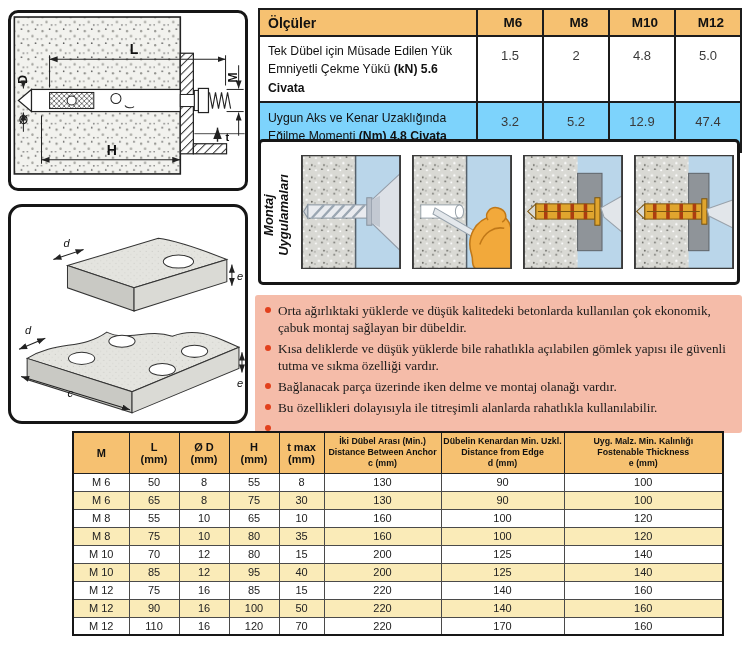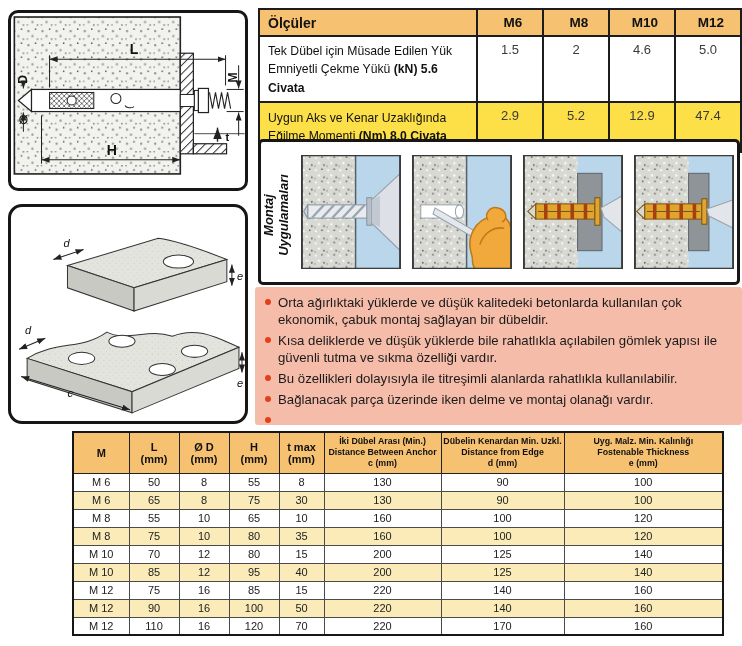--- a/index.html
+++ b/index.html
@@ -12,35 +12,35 @@
   #montaj   { left:258px; top:139px; width:482px; height:146px; border-radius:5px; }
   #drawing1 svg, #drawing2 svg { display:block; width:100%; height:100%; }
 
   
   .specs-wrap { position:absolute; left:258px; top:8px; }
   table.specs { border-collapse:collapse; table-layout:fixed; width:482px; }
   .specs th, .specs td { border:2px solid #1c1c1c; }
   .specs thead th { background:#F6C171; height:27px; font-size:13.5px; color:#111;padding-left:7px; }
   .specs th.title { text-align:left; padding-left:8px; font-size:14px; }
   .specs td.lbl { text-align:left; padding:5px 4px 4px 8px; font-size:12.2px; line-height:1.5; background:#fff; }
-  .specs td.val { text-align:center; vertical-align:top; padding-top:5px; font-size:13px; color:#3a3a3a; background:#fff; }
-  .specs tr.cream td { background:#fde047; }
+  .specs td.val { text-align:center; vertical-align:top; padding-top:11px; font-size:13px; color:#3a3a3a; background:#fff; }
+  .specs tr.cream td { background:#7dd3fc; }
   .specs tbody tr { height:50px; }
 
   
   .montaj-label { position:absolute; left:-47px; top:53px; width:134px; height:40px;
     transform:rotate(-90deg); text-align:center; font-weight:bold; font-style:italic;
     font-size:13px; line-height:15px; color:#111; }
   .panel { position:absolute; top:13px; width:100px; height:114px; }
   .panel svg { display:block; width:100%; height:100%; }
   #panel1 { left:40px; } #panel2 { left:151px; } #panel3 { left:262px; } #panel4 { left:373px; }
 
   
-  .features { position:absolute; left:255px; top:287px; width:487px; height:138px;
-    background:#F5BCA9; border-radius:3px; padding:7px 8px 0 10px; }
+  .features { position:absolute; left:255px; top:295px; width:487px; height:138px;
+    background:#F5BCA9; border-radius:3px; padding:7px 8px 0 10px;font-family:Liberation Serif, serif; }
   .features ul { list-style:none; margin:0; padding:0; }
   .features li { display:flex; align-items:flex-start; font-size:13.2px; line-height:17px;
     margin-bottom:4px; color:#1a1a1a; }
   .features .dot { flex:0 0 auto; width:6px; height:6px; border-radius:50%; background:#E2401C;
     margin:5px 7px 0 0; }
 
   
   .dims-wrap { position:absolute; left:72px; top:431px; }
   table.dims { border-collapse:collapse; table-layout:fixed; width:650px; border:2.5px solid #161616; }
   .dims th { background:#F6C171; border:1.4px solid #222; padding:2px 1px; color:#111; }
@@ -155,29 +155,29 @@
         </tr>
       </thead>
       <tbody>
         <tr>
           <td class="lbl">
             <span>Tek Dübel için Müsade Edilen Yük</span><br>
             <span>Emniyetli Çekme Yükü </span><b>(kN) 5.6 Civata</b>
           </td>
           <td class="val">1.5</td>
           <td class="val">2</td>
-          <td class="val">4.6</td>
+          <td class="val">4.8</td>
           <td class="val">5.0</td>
         </tr>
         <tr class="cream">
           <td class="lbl">
             <span>Uygun Aks ve Kenar Uzaklığında</span><br>
-            <span>Eğilme Momenti </span><b>(Nm)  8.0 Civata</b>
+            <span>Eğilme Momenti </span><b>(Nm)  4.8 Civata</b>
           </td>
-          <td class="val">2.9</td>
+          <td class="val">3.2</td>
           <td class="val">5.2</td>
           <td class="val">12.9</td>
           <td class="val">47.4</td>
         </tr>
       </tbody>
     </table>
   </div>
 
   <div class="frame" id="montaj">
     <div class="montaj-label">
@@ -364,25 +364,25 @@
         <li>
           <span class="dot"></span>
           <span>Orta ağırlıktaki yüklerde ve düşük kalitedeki betonlarda kullanılan çok ekonomik, çabuk montaj sağlayan bir dübeldir.</span>
         </li>
         <li>
           <span class="dot"></span>
           <span>Kısa deliklerde ve düşük yüklerde bile rahatlıkla açılabilen gömlek yapısı ile güvenli tutma ve sıkma özelliği vardır.</span>
         </li>
         <li>
           <span class="dot"></span>
-          <span>Bu özellikleri dolayısıyla ile titreşimli alanlarda rahatlıkla kullanılabilir.</span>
+          <span>Bağlanacak parça üzerinde iken delme ve montaj olanağı vardır.</span>
         </li>
         <li>
           <span class="dot"></span>
-          <span>Bağlanacak parça üzerinde iken delme ve montaj olanağı vardır.</span>
+          <span>Bu özellikleri dolayısıyla ile titreşimli alanlarda rahatlıkla kullanılabilir.</span>
         </li>
         <li>
           <span class="dot"></span>
         </li>
       </ul>
   </div>
 
   <div class="dims-wrap">
     <table class="dims">
       <colgroup>

